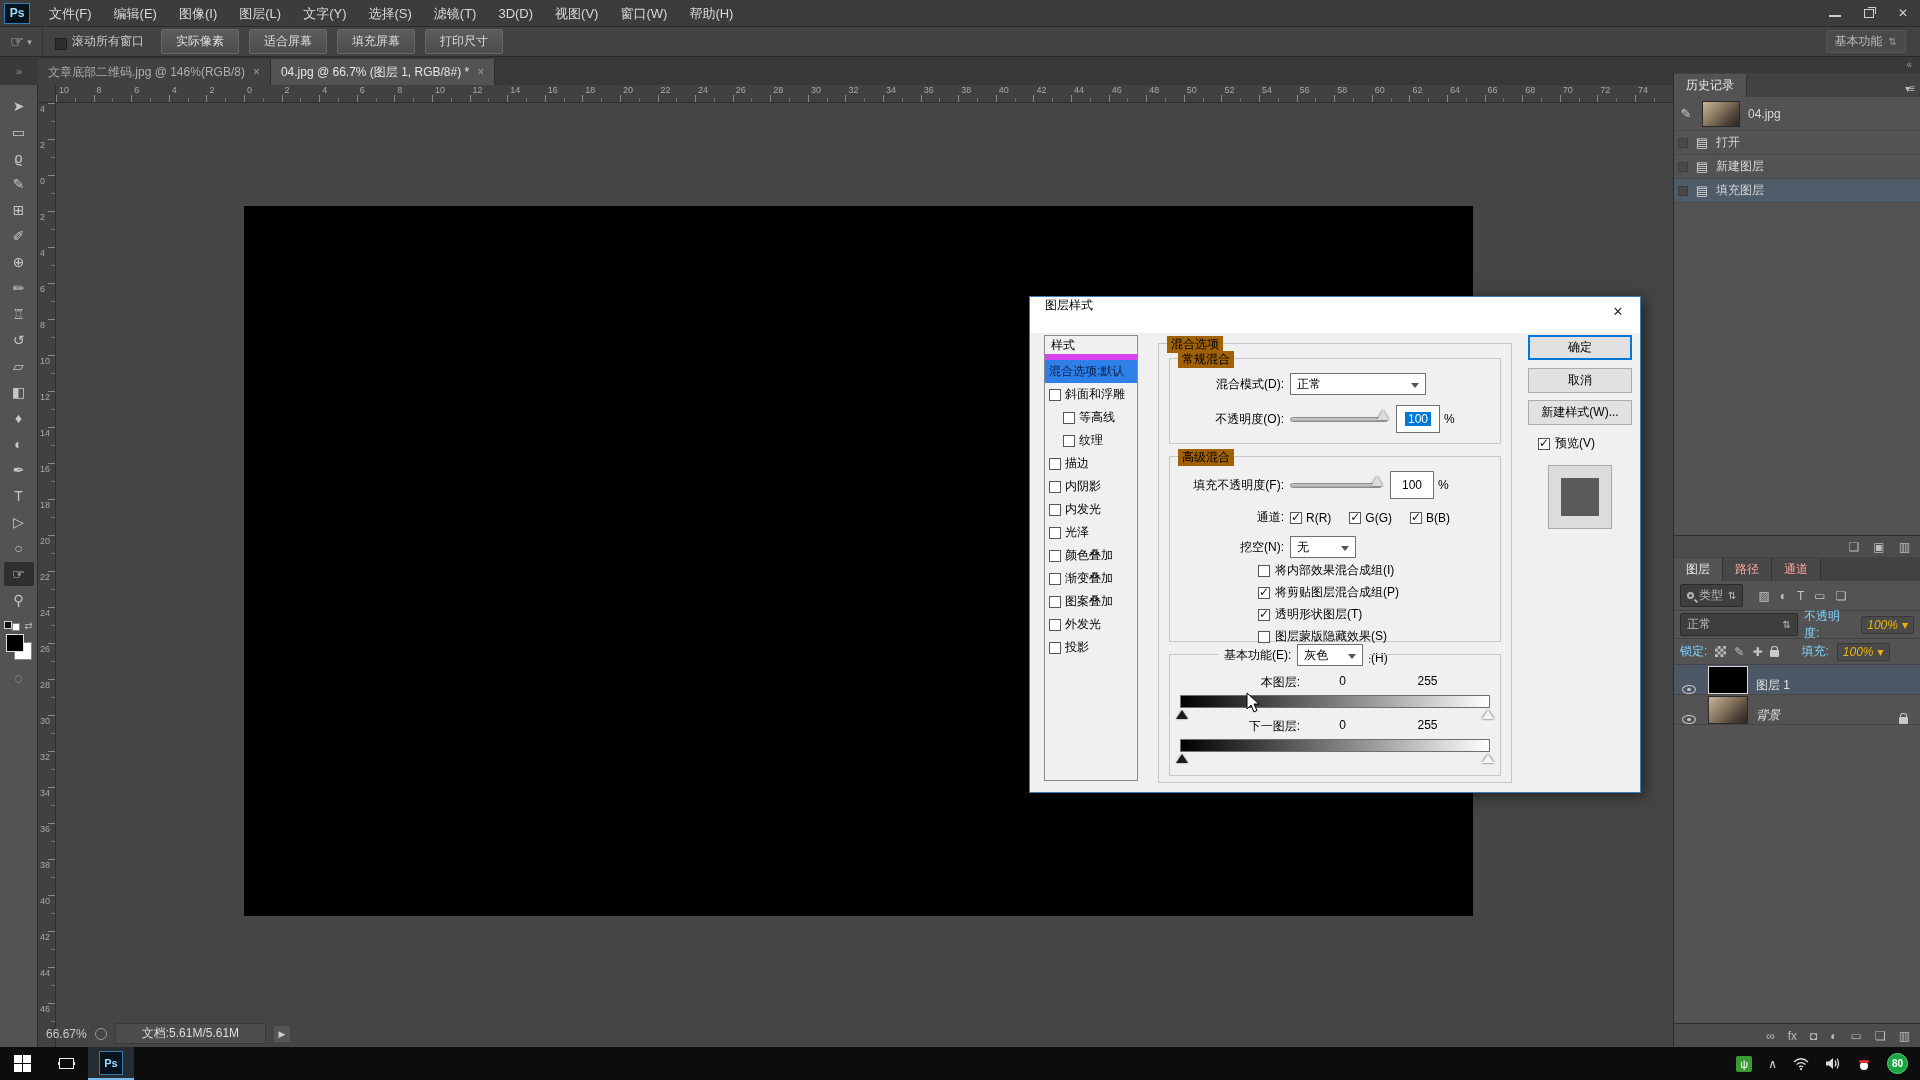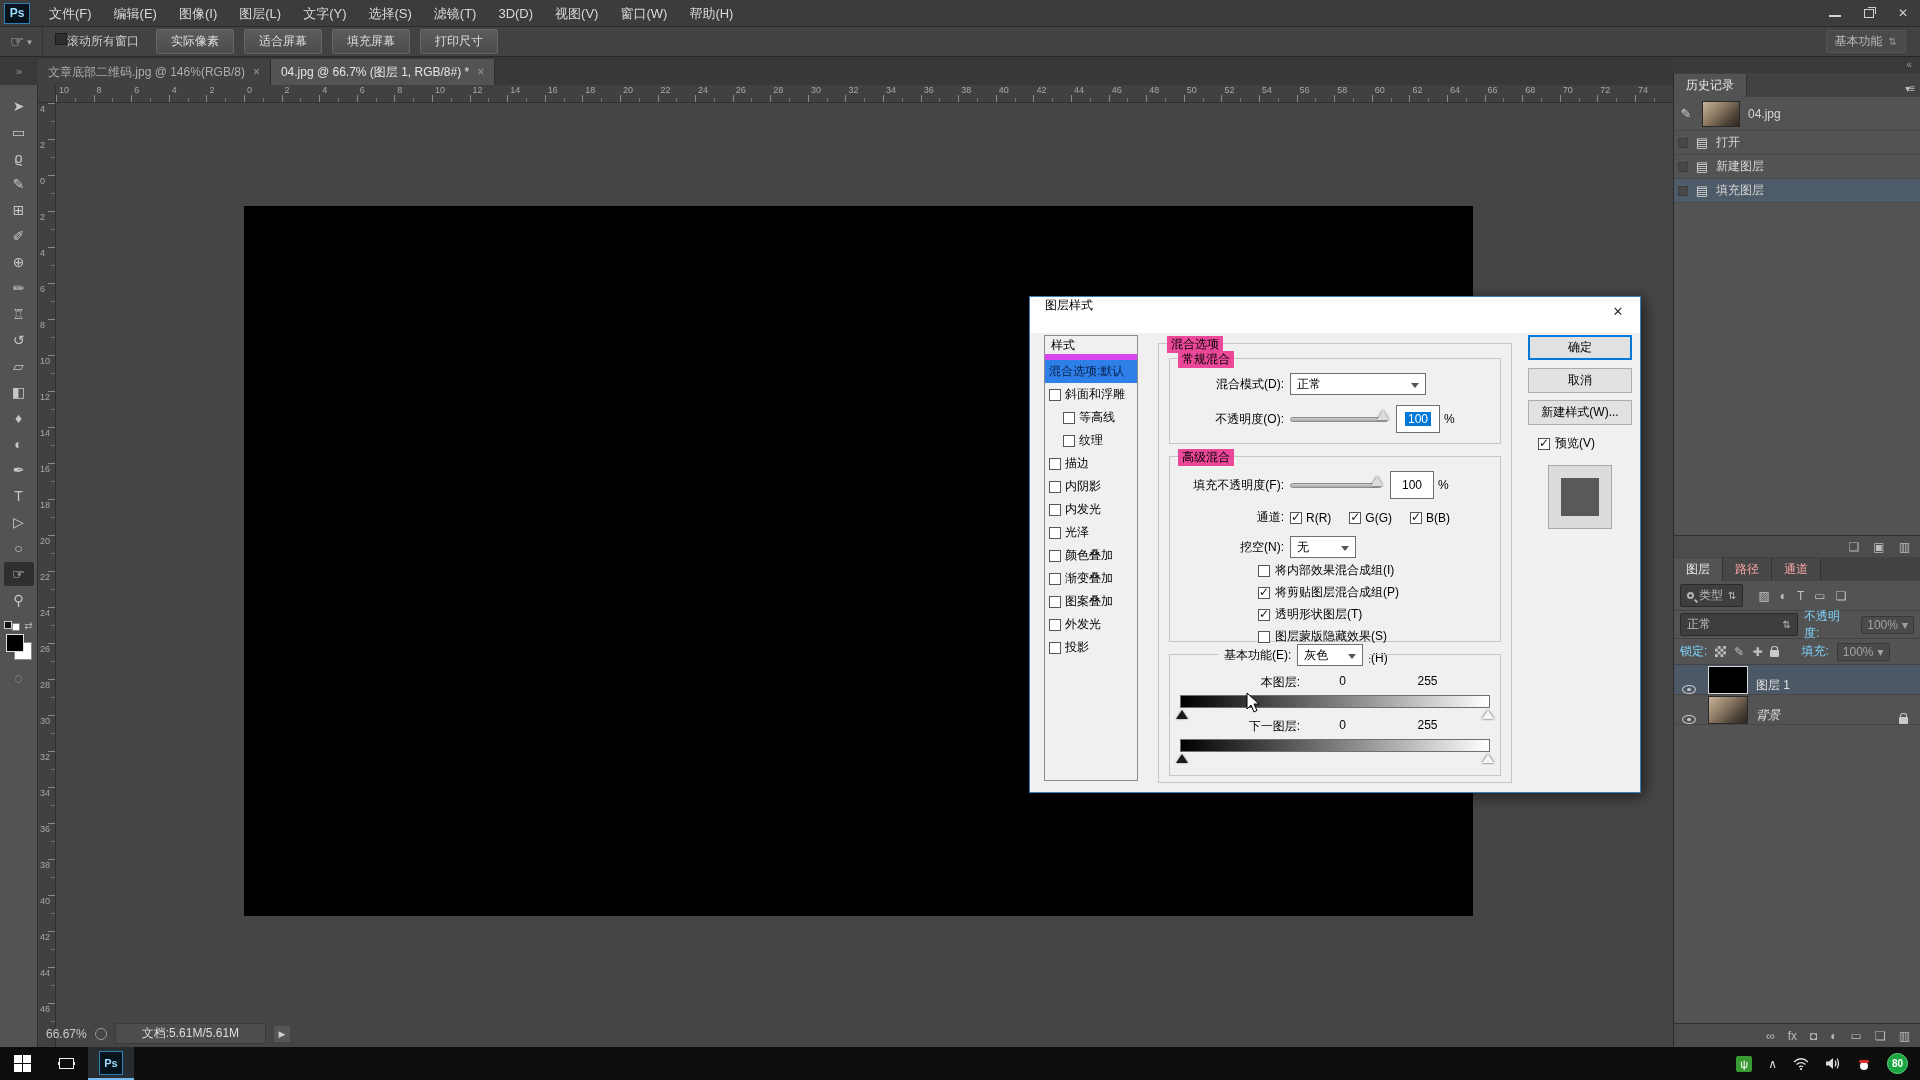--- a/index.html
+++ b/index.html
@@ -13,21 +13,21 @@
   .win-controls{margin-left:auto;display:flex;}
   .win-btn{width:34px;height:26px;display:flex;align-items:center;justify-content:center;color:#cfcfcf;font-size:12px;}
   .wb-min{width:12px;border-bottom:2px solid #cfcfcf;height:8px;}
   .wb-restore{width:10px;height:9px;border:1px solid #cfcfcf;box-shadow:2px -2px 0 -1px #3c3c3c,3px -3px 0 -1px #cfcfcf;}
 
   
   .optionsbar{position:absolute;left:0;top:27px;width:1920px;height:30px;background:#424242;border-bottom:1px solid #282828;display:flex;align-items:center;color:#ccc;font-size:12px;}
   .tool-preview{display:flex;align-items:center;gap:3px;padding:0 10px;border-right:1px solid #333;height:100%;}
   .hand-glyph{font-size:16px;color:#ddd;}
   .dd-arrow{font-size:9px;color:#aaa;}
-  .opt-check{display:flex;align-items:flex-start;margin:0 12px;}
+  .opt-check{display:flex;align-items:flex-end;gap:5px;margin:0 12px;}
   .cb-dark{width:12px;height:12px;background:#2e2e2e;border:1px solid #1c1c1c;}
   .opt-btn{background:linear-gradient(#5c5c5c,#4c4c4c);border:1px solid #666;border-radius:2px;color:#ddd;padding:3px 14px;margin:0 5px;font-size:12px;}
   .workspace{margin-left:auto;margin-right:14px;display:flex;align-items:center;gap:6px;color:#bbb;border:1px solid #555;background:#4a4a4a;padding:2px 8px;border-radius:2px;}
 
   
   .tabs-left{position:absolute;left:0;top:57px;width:38px;height:28px;background:#3a3a3a;color:#999;font-size:11px;display:flex;align-items:center;justify-content:center;}
   .tabsrow{position:absolute;left:38px;top:57px;width:1635px;height:28px;background:#383838;display:flex;align-items:flex-end;}
   .doc-tab{height:26px;display:flex;align-items:center;gap:8px;padding:0 10px;font-size:12px;background:#414141;color:#adadad;border-right:1px solid #2c2c2c;}
   .doc-tab.active{background:#535353;color:#e6e6e6;}
   .tab-close{color:#9a9a9a;font-size:12px;}
@@ -79,21 +79,21 @@
   .thumb-photo{width:38px;height:26px;border:1px solid #2a2a2a;background:linear-gradient(135deg,#c9b49a 0%,#8d7a64 40%,#4c4237 75%,#2e2822 100%);}
   .panel-foot{height:22px;border-top:1px solid #2e2e2e;background:#4c4c4c;display:flex;align-items:center;justify-content:flex-end;gap:14px;padding-right:10px;color:#bdbdbd;font-size:12px;}
 
   .layers{position:absolute;left:0;top:484px;right:0;bottom:0;display:flex;flex-direction:column;}
   .filter-row{height:30px;display:flex;align-items:center;gap:7px;padding:0 6px;border-bottom:1px solid #434343;}
   .dark-select{background:#3e3e3e;border:1px solid #2a2a2a;border-radius:2px;color:#bdbdbd;display:flex;align-items:center;gap:5px;padding:2px 6px;font-size:12px;}
   .mag{width:7px;height:7px;border:2px solid #b5b5b5;border-radius:50%;position:relative;}
   .mag::after{content:"";position:absolute;left:5px;top:6px;width:4px;height:2px;background:#b5b5b5;transform:rotate(45deg);}
   .filt-ico{color:#c2c2c2;font-size:12px;}
   .blend-row{height:28px;display:flex;align-items:center;gap:6px;padding:0 6px;border-bottom:1px solid #434343;}
-  .val-box{background:#4a4a4a;border:1px solid #383838;color:#a3a3a3;padding:1px 5px;border-radius:2px;display:flex;gap:4px;align-items:center;}
+  .val-box{background:#4a4a4a;border:1px solid #383838;color:#eab308;padding:1px 5px;border-radius:2px;display:flex;gap:4px;align-items:center;font-style:italic;}
   .dim{color:#7dd3fc;}
   .lock-row{height:26px;display:flex;align-items:center;gap:8px;padding:0 6px;border-bottom:1px solid #434343;}
   .checker{width:11px;height:11px;background:repeating-conic-gradient(#bdbdbd 0 25%,#5a5a5a 0 50%) 0 0/5.5px 5.5px;}
   .mlock{width:9px;height:7px;background:#c9c9c9;border-radius:1px;position:relative;margin-top:4px;}
   .mlock::before{content:"";position:absolute;top:-4px;left:1px;width:5px;height:4px;border:1px solid #c9c9c9;border-bottom:none;border-radius:3px 3px 0 0;}
   .layer-row{display:flex;align-items:flex-end;height:30px;gap:8px;padding-left:4px;border-bottom:1px solid #474747;}
   .layer-row.selected{background:#4c5866;}
   .eye{width:14px;height:9px;border:1px solid #c9c9c9;border-radius:50%;position:relative;margin:0 4px;}
   .eye::after{content:"";position:absolute;inset:2px 4px;background:#c9c9c9;border-radius:50%;}
   .thumb-black{width:40px;height:28px;background:#000;border:1px solid #d8d8d8;}
@@ -108,21 +108,21 @@
   .dlg-title{height:36px;background:#fff;display:flex;align-items:flex-start;padding-left:15px;font-size:12px;color:#000;}
   .dlg-close{margin-left:auto;width:44px;height:28px;display:flex;align-items:center;justify-content:center;color:#333;font-size:13px;}
   .styles-list{position:absolute;left:14px;top:38px;width:94px;height:446px;border:1px solid #8b8b8b;background:#f0f0f0;overflow:hidden;}
   .styles-header{height:24px;display:flex;align-items:center;padding-left:6px;border-bottom:6px solid #d946ef;}
   .style-item{height:23px;display:flex;align-items:center;gap:4px;padding-left:4px;font-size:12px;}
   .style-item.indent{padding-left:18px;}
   .style-item.selected{background:#2f7fe8;color:#06204d;}
   .cb-light{width:12px;height:12px;background:#fff;border:1px solid #565656;position:relative;flex:0 0 12px;}
   .cb-light.checked::after{content:"✓";position:absolute;left:0px;top:-3px;font-size:12px;font-weight:bold;color:#111;}
   .main-group{position:absolute;left:128px;top:46px;width:354px;height:440px;border:1px solid #c6c6c6;}
-  .glabel{position:absolute;top:-8px;left:8px;background:#ec4899;padding:0 4px;font-size:12px;}
+  .glabel{position:absolute;top:-8px;left:8px;background:#a16207;padding:0 4px;font-size:12px;}
   .group{position:absolute;border:1px solid #c6c6c6;}
   .g-general{left:10px;top:14px;width:332px;height:86px;}
   .g-advanced{left:10px;top:112px;width:332px;height:186px;}
   .g-blendif{left:10px;top:310px;width:332px;height:122px;}
   .frow{display:flex;align-items:center;margin-top:10px;}
   .flabel{width:120px;text-align:right;padding-right:6px;flex:0 0 120px;}
   .select{height:22px;background:#fff;border:1px solid #707070;display:flex;align-items:center;padding:0 20px 0 6px;position:relative;}
   .select::after{content:"";position:absolute;right:6px;top:9px;border-left:4px solid transparent;border-right:4px solid transparent;border-top:5px solid #555;}
   .sel-blend{width:136px;}
   .sel-knock{width:66px;}

